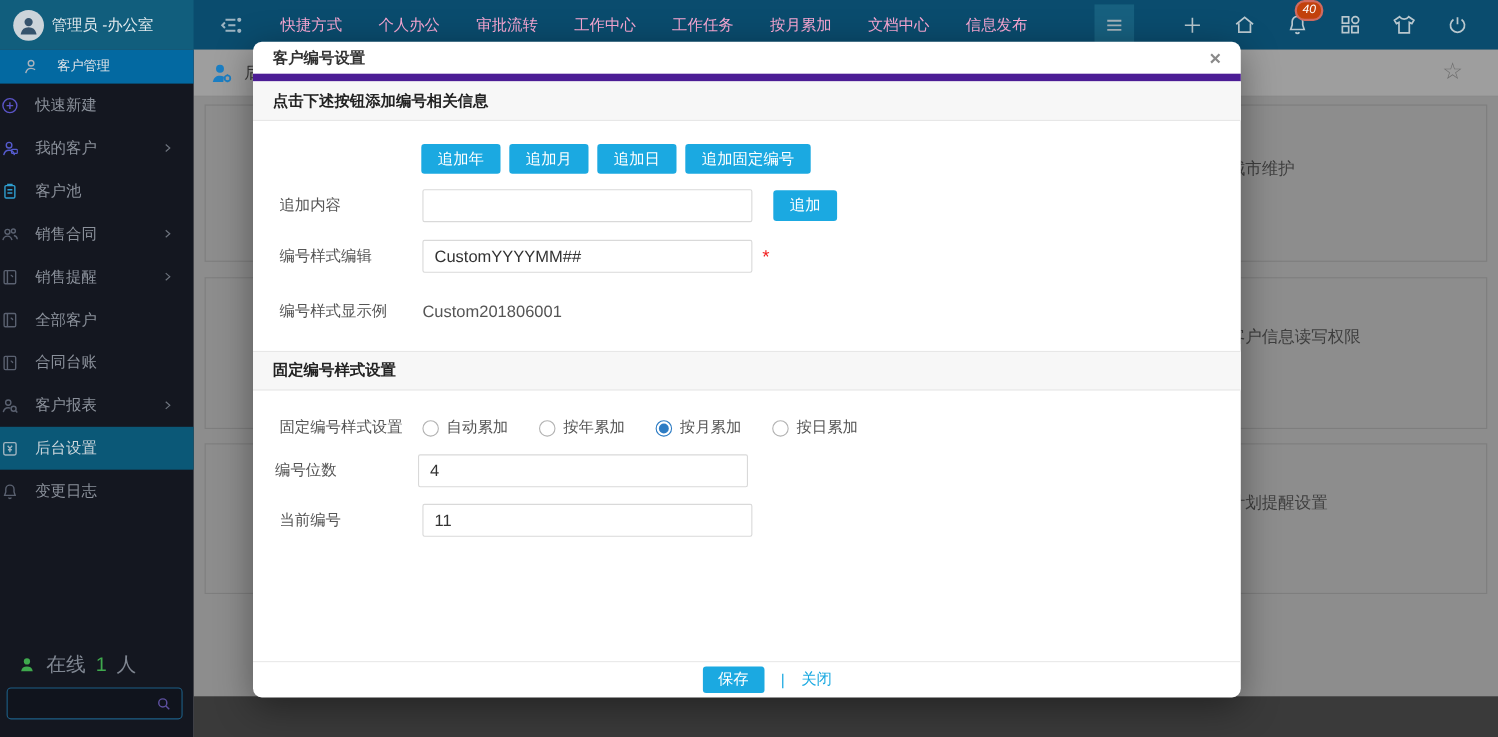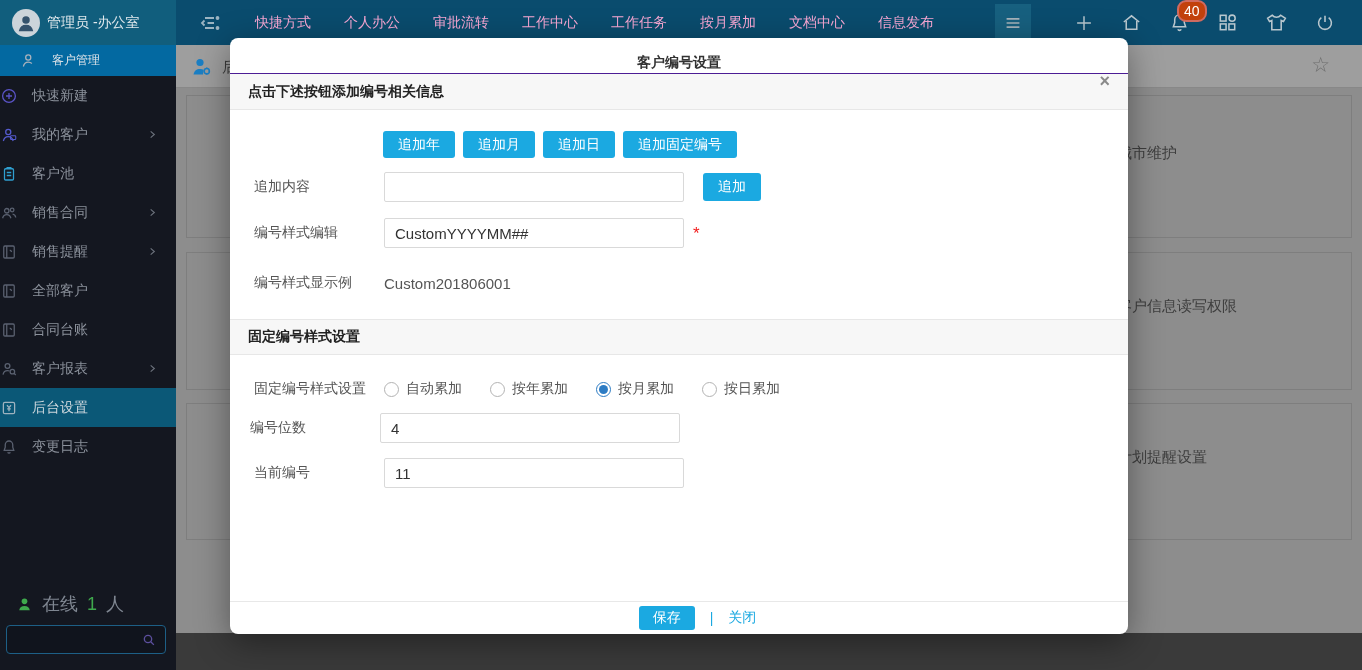--- a/index.html
+++ b/index.html
@@ -10,21 +10,21 @@
   .topbar { position:absolute; top:0; left:0; width:1362px; height:45px; background:#0a4c6e; display:flex; align-items:center; z-index:10; }
   .tb-left { width:176px; height:45px; background:#115e7d; display:flex; align-items:center; gap:7px; padding-left:12px; flex-shrink:0; }
   .avatar { width:28px; height:28px; border-radius:50%; background:#ccd4da; color:#35536d; display:flex; align-items:center; justify-content:center; flex-shrink:0; }
   .tb-user { color:#e3eaee; font-size:14px; white-space:nowrap; }
   .tb-nav { display:flex; align-items:center; gap:33px; padding-left:22px; color:#f9a8d4; font-size:14px; }
   .collapse-ic { color:#9cb4c2; display:flex; }
   .nav-item { cursor:pointer; white-space:nowrap; }
   .tb-menu-box { width:36px; height:37px; background:#17607f; display:flex; align-items:center; justify-content:center; color:#a7b3ba; margin-left:28px; cursor:pointer; }
   .tb-icons { margin-left:auto; display:flex; align-items:center; gap:25px; padding-right:26px; color:#b9c7ce; }
   .tb-ic { cursor:pointer; display:flex; position:relative; }
-  .badge { position:absolute; top:-11px; left:9px; background:#c2410c; border:2px solid #cf6a60; color:#fff; font-size:14px; line-height:1; padding:2px 5px; border-radius:9px; }
+  .badge { position:absolute; top:-11px; left:9px; background:#c2410c; border:2px solid #cf6a60; color:#fff; font-size:11px; line-height:1; padding:2px 5px; border-radius:9px;font-style:italic; }
 
   
   .sidebar { position:absolute; top:45px; left:0; width:176px; height:625px; background:#141720; z-index:5; }
   .sb-header { height:31px; background:#0369a1; display:flex; align-items:center; gap:14px; padding-left:20px; color:#e2e5e9; font-size:12px; }
   .sb-item { height:39px; display:flex; align-items:center; gap:14px; color:#8b919b; font-size:14px; position:relative; cursor:pointer; }
   .sb-item.active { background:#0b5877; color:#ccd6dc; }
   .sb-ic { display:flex; width:18px; color:#5a6170; }
   .ic-purple { color:#5b54c8; } .ic-blue { color:#555bce; } .ic-cyan { color:#2f9fd0; }
   .sb-item.active .sb-ic { color:#9fb3bf; }
   .chev { position:absolute; right:18px; display:flex; color:#6d737d; }
@@ -40,21 +40,21 @@
   .bg-titlebar { position:absolute; top:0; left:0; right:0; height:43px; background:#9e9e9e; border-bottom:1px solid #888; }
   .bg-user-ic { position:absolute; left:14px; top:10px; color:#1b7fc4; display:flex; }
   .bg-page-title { position:absolute; left:46px; top:0; line-height:43px; color:#3a3a3a; font-size:15px; white-space:nowrap; }
   .bg-star { position:absolute; right:32px; top:8px; color:#6e6e6e; font-size:21px; cursor:pointer; }
   .bg-card { position:absolute; left:10px; right:10px; border:1px solid #7e7e7e; }
   .bg-card .card-label { position:absolute; left:930px; font-size:15px; color:#3e3e3e; white-space:nowrap; }
   .bg-footer { position:absolute; left:0; right:0; bottom:0; height:37px; background:#3a3a3a; }
 
   
   .modal { position:absolute; left:230px; top:38px; width:898px; height:596px; background:#fff; border-radius:8px; box-shadow:0 8px 34px rgba(0,0,0,.4); z-index:100; font-size:14px; color:#333; }
-  .m-title { height:36px; border-bottom:1px solid #4c1d95; display:flex; align-items:center; padding:16px 18px; font-weight:bold; color:#333;flex-direction:column; }
+  .m-title { height:36px; border-bottom:7px solid #4c1d95; display:flex; align-items:center; padding:4px 18px; font-weight:bold; color:#333; }
   .m-close { margin-left:auto; color:#8a8a8a; font-size:18px; cursor:pointer; line-height:1; }
   .m-section { height:36px; background:#f7f7f7; border-bottom:1px solid #e7e7e7; display:flex; align-items:center; padding-left:18px; font-weight:bold; color:#222; }
   .m-section.with-top { border-top:1px solid #e7e7e7; }
   .m-btnrow { margin:21px 0 0 153px; display:flex; gap:8px; }
   .btn-blue { background:#1ba9e1; color:#fff; border:none; height:27px; padding:0 15px; font-size:14px; border-radius:3px; cursor:pointer; font-family:Liberation Serif, serif; white-space:nowrap; }
   .m-row { display:flex; align-items:center; margin-left:24px; height:30px; }
   .m-label { width:130px; color:#555; flex-shrink:0; }
   .m-input { width:300px; height:30px; border:1px solid #d9d9d9; border-radius:2px; padding:0 10px; font-size:15px; color:#333; outline:none; font-family:inherit; }
   .row-append { margin-top:14px; }
   .btn-append { margin-left:19px; height:28px; }

